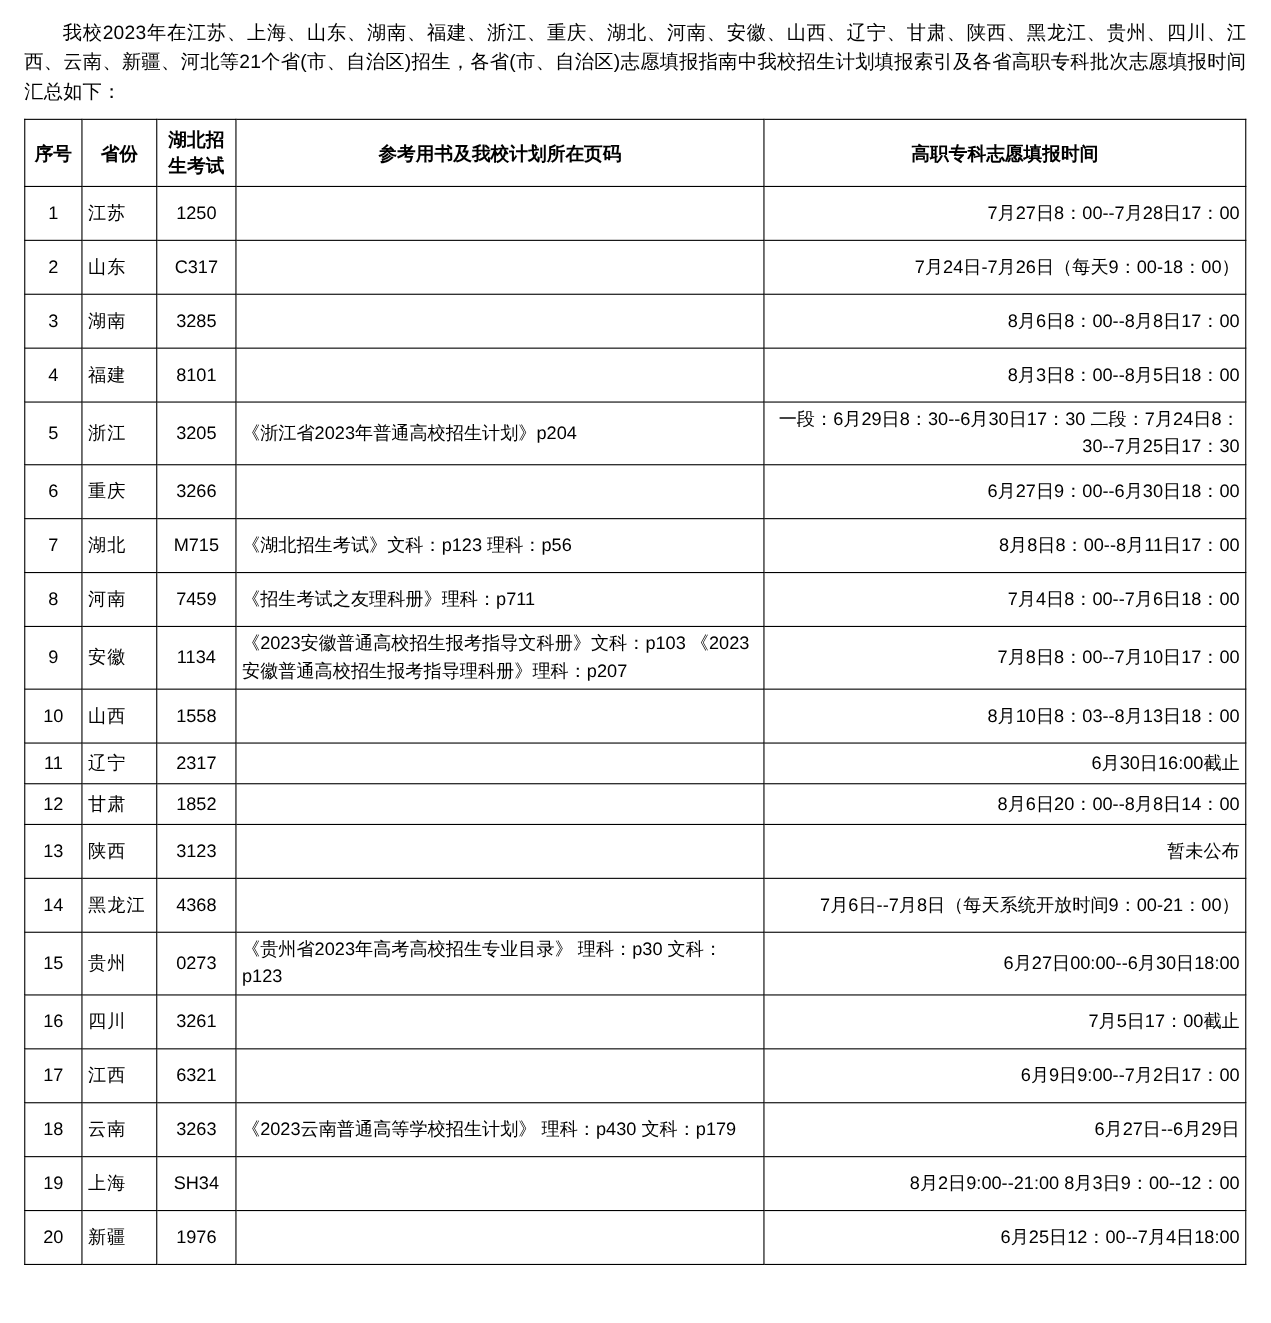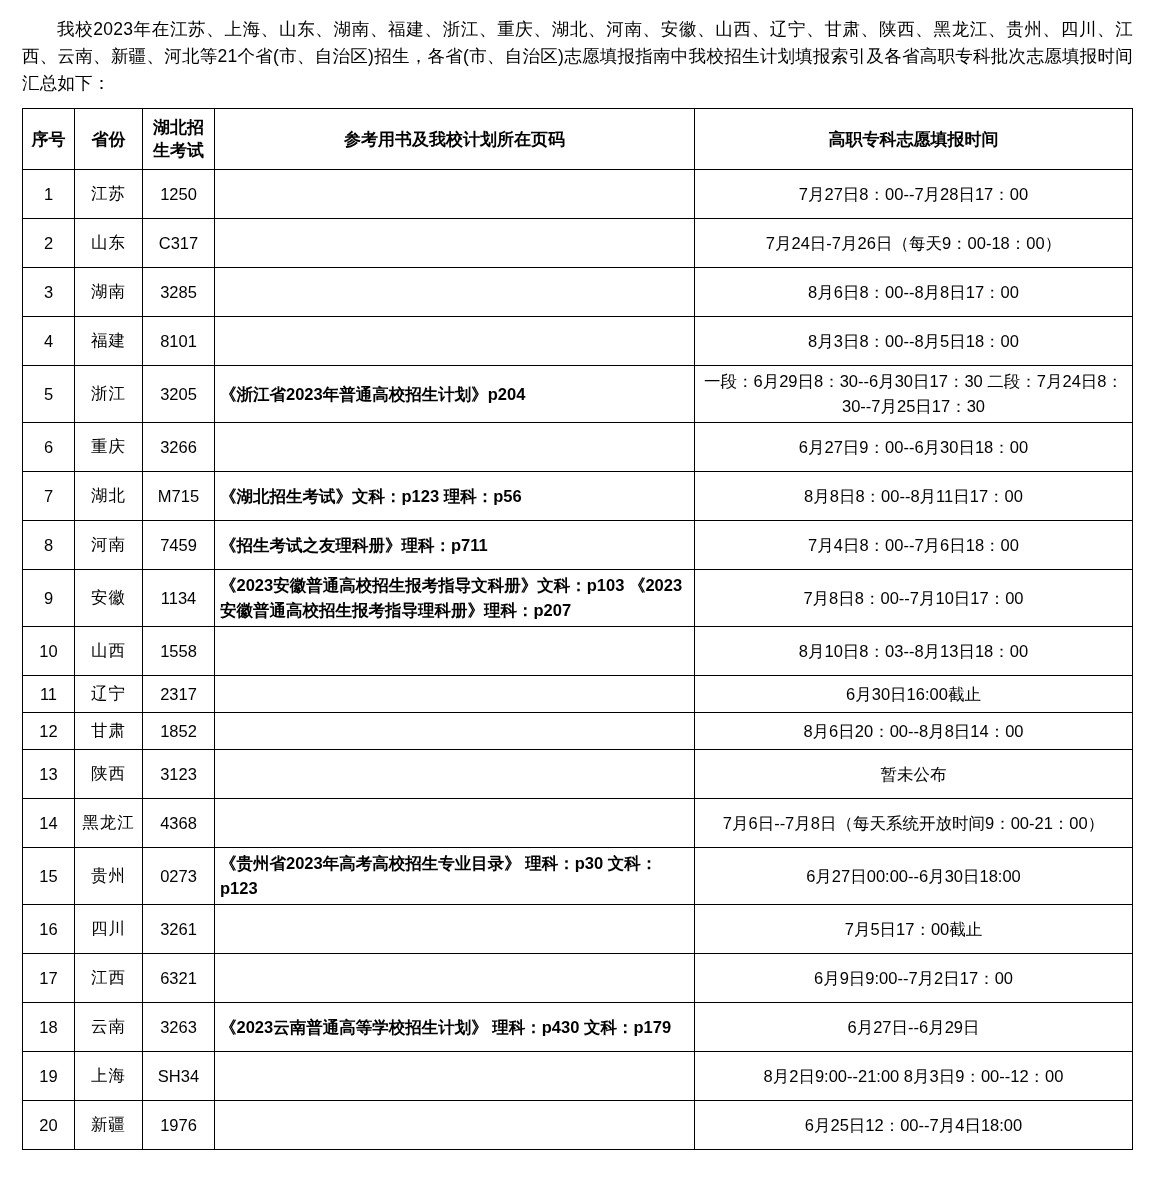--- a/index.html
+++ b/index.html
@@ -43,24 +43,24 @@
     font-size: 17px;
     padding: 7px 4px;
   }
   .col-no { width: 52px; text-align: center; }
   .col-prov { width: 68px; text-align: center; }
   .col-code { width: 72px; text-align: center; }
   .col-book { width: 480px; text-align: left; }
   .col-time { width: 438px; text-align: left; }
 
   td.c-no { text-align: center; }
-  td.c-prov { text-align: center; letter-spacing: 1px; font-family: Liberation Serif, serif; }
+  td.c-prov { letter-spacing: 1px; font-family: Liberation Serif, serif; }
   td.c-code { text-align: center; }
-  td.c-book { text-align: left; padding-left: 8px; line-height: 25px; font-weight: bold; }
-  td.c-time { text-align: center; padding-left: 6px; line-height: 25px; }
+  td.c-book { text-align: left; padding-left: 8px; line-height: 25px; }
+  td.c-time { text-align: right; padding-left: 6px; line-height: 25px; }
 
   td.tall { height: 42px; }
   td.short { height: 30px; }
 </style>
 </head>
 <body>
 
 <div class="page">
 
   <p class="intro">我校2023年在江苏、上海、山东、湖南、福建、浙江、重庆、湖北、河南、安徽、山西、辽宁、甘肃、陕西、黑龙江、贵州、四川、江西、云南、新疆、河北等21个省(市、自治区)招生，各省(市、自治区)志愿填报指南中我校招生计划填报索引及各省高职专科批次志愿填报时间汇总如下：</p>

